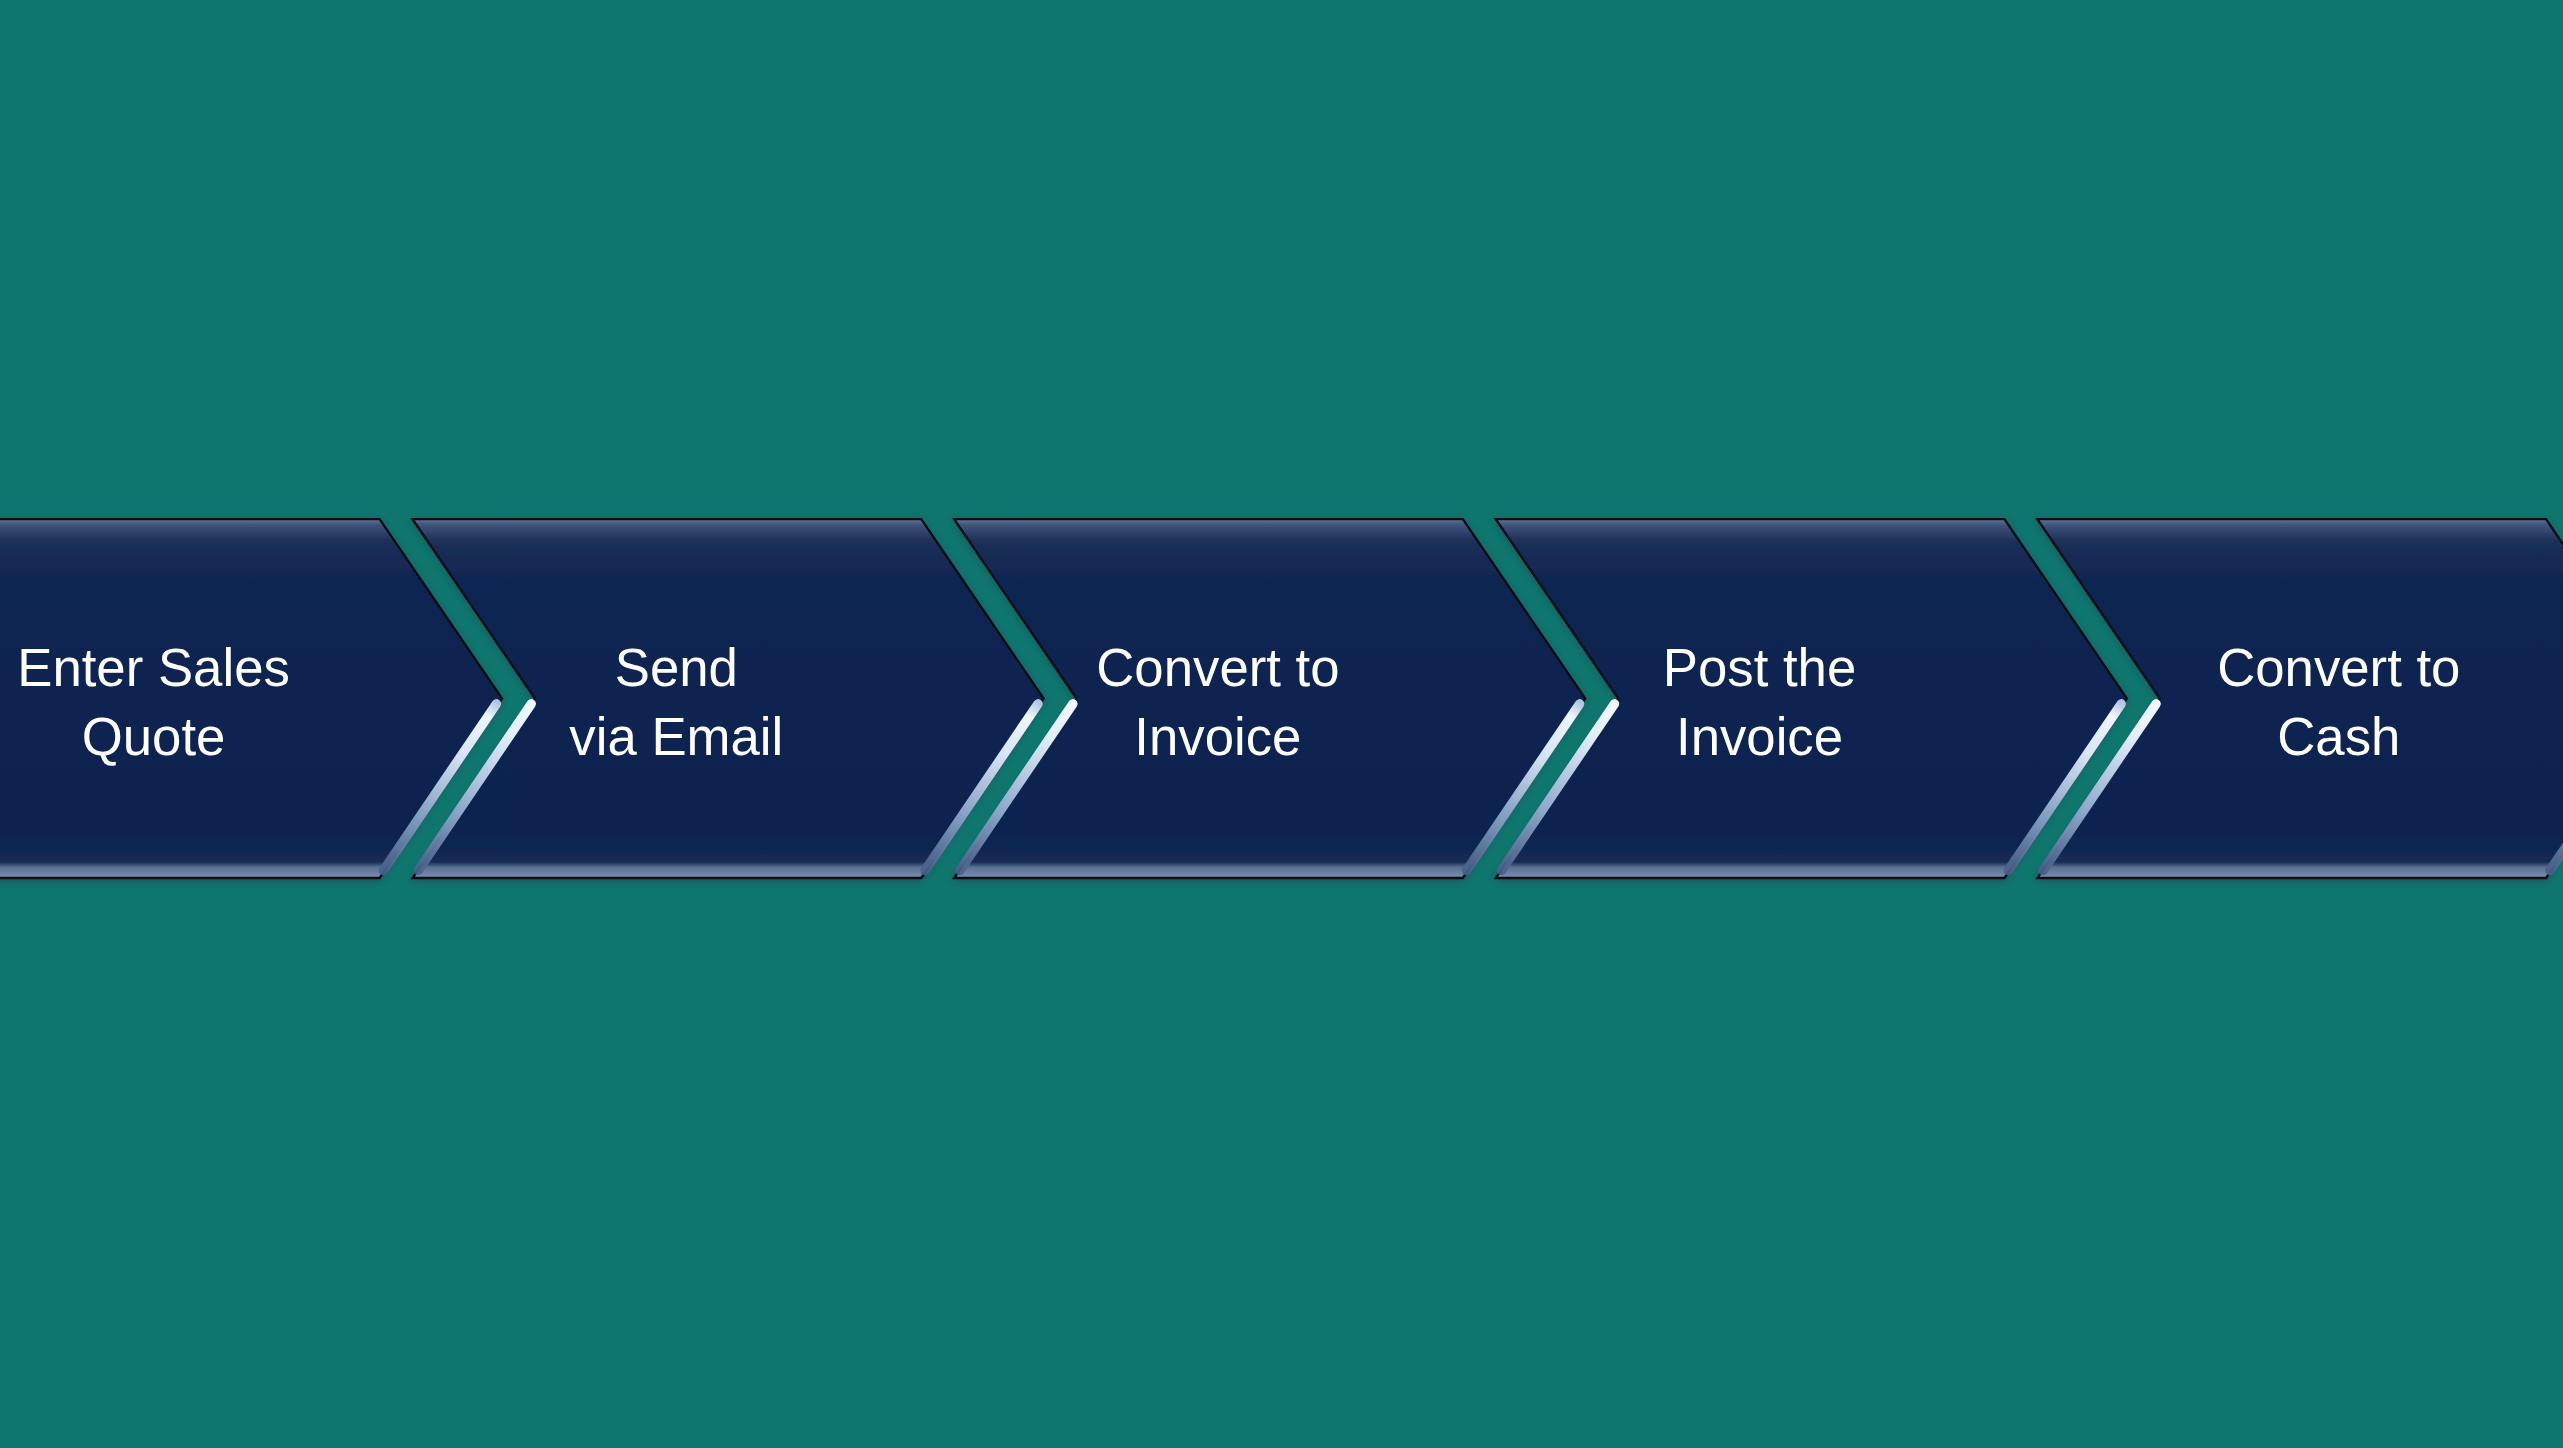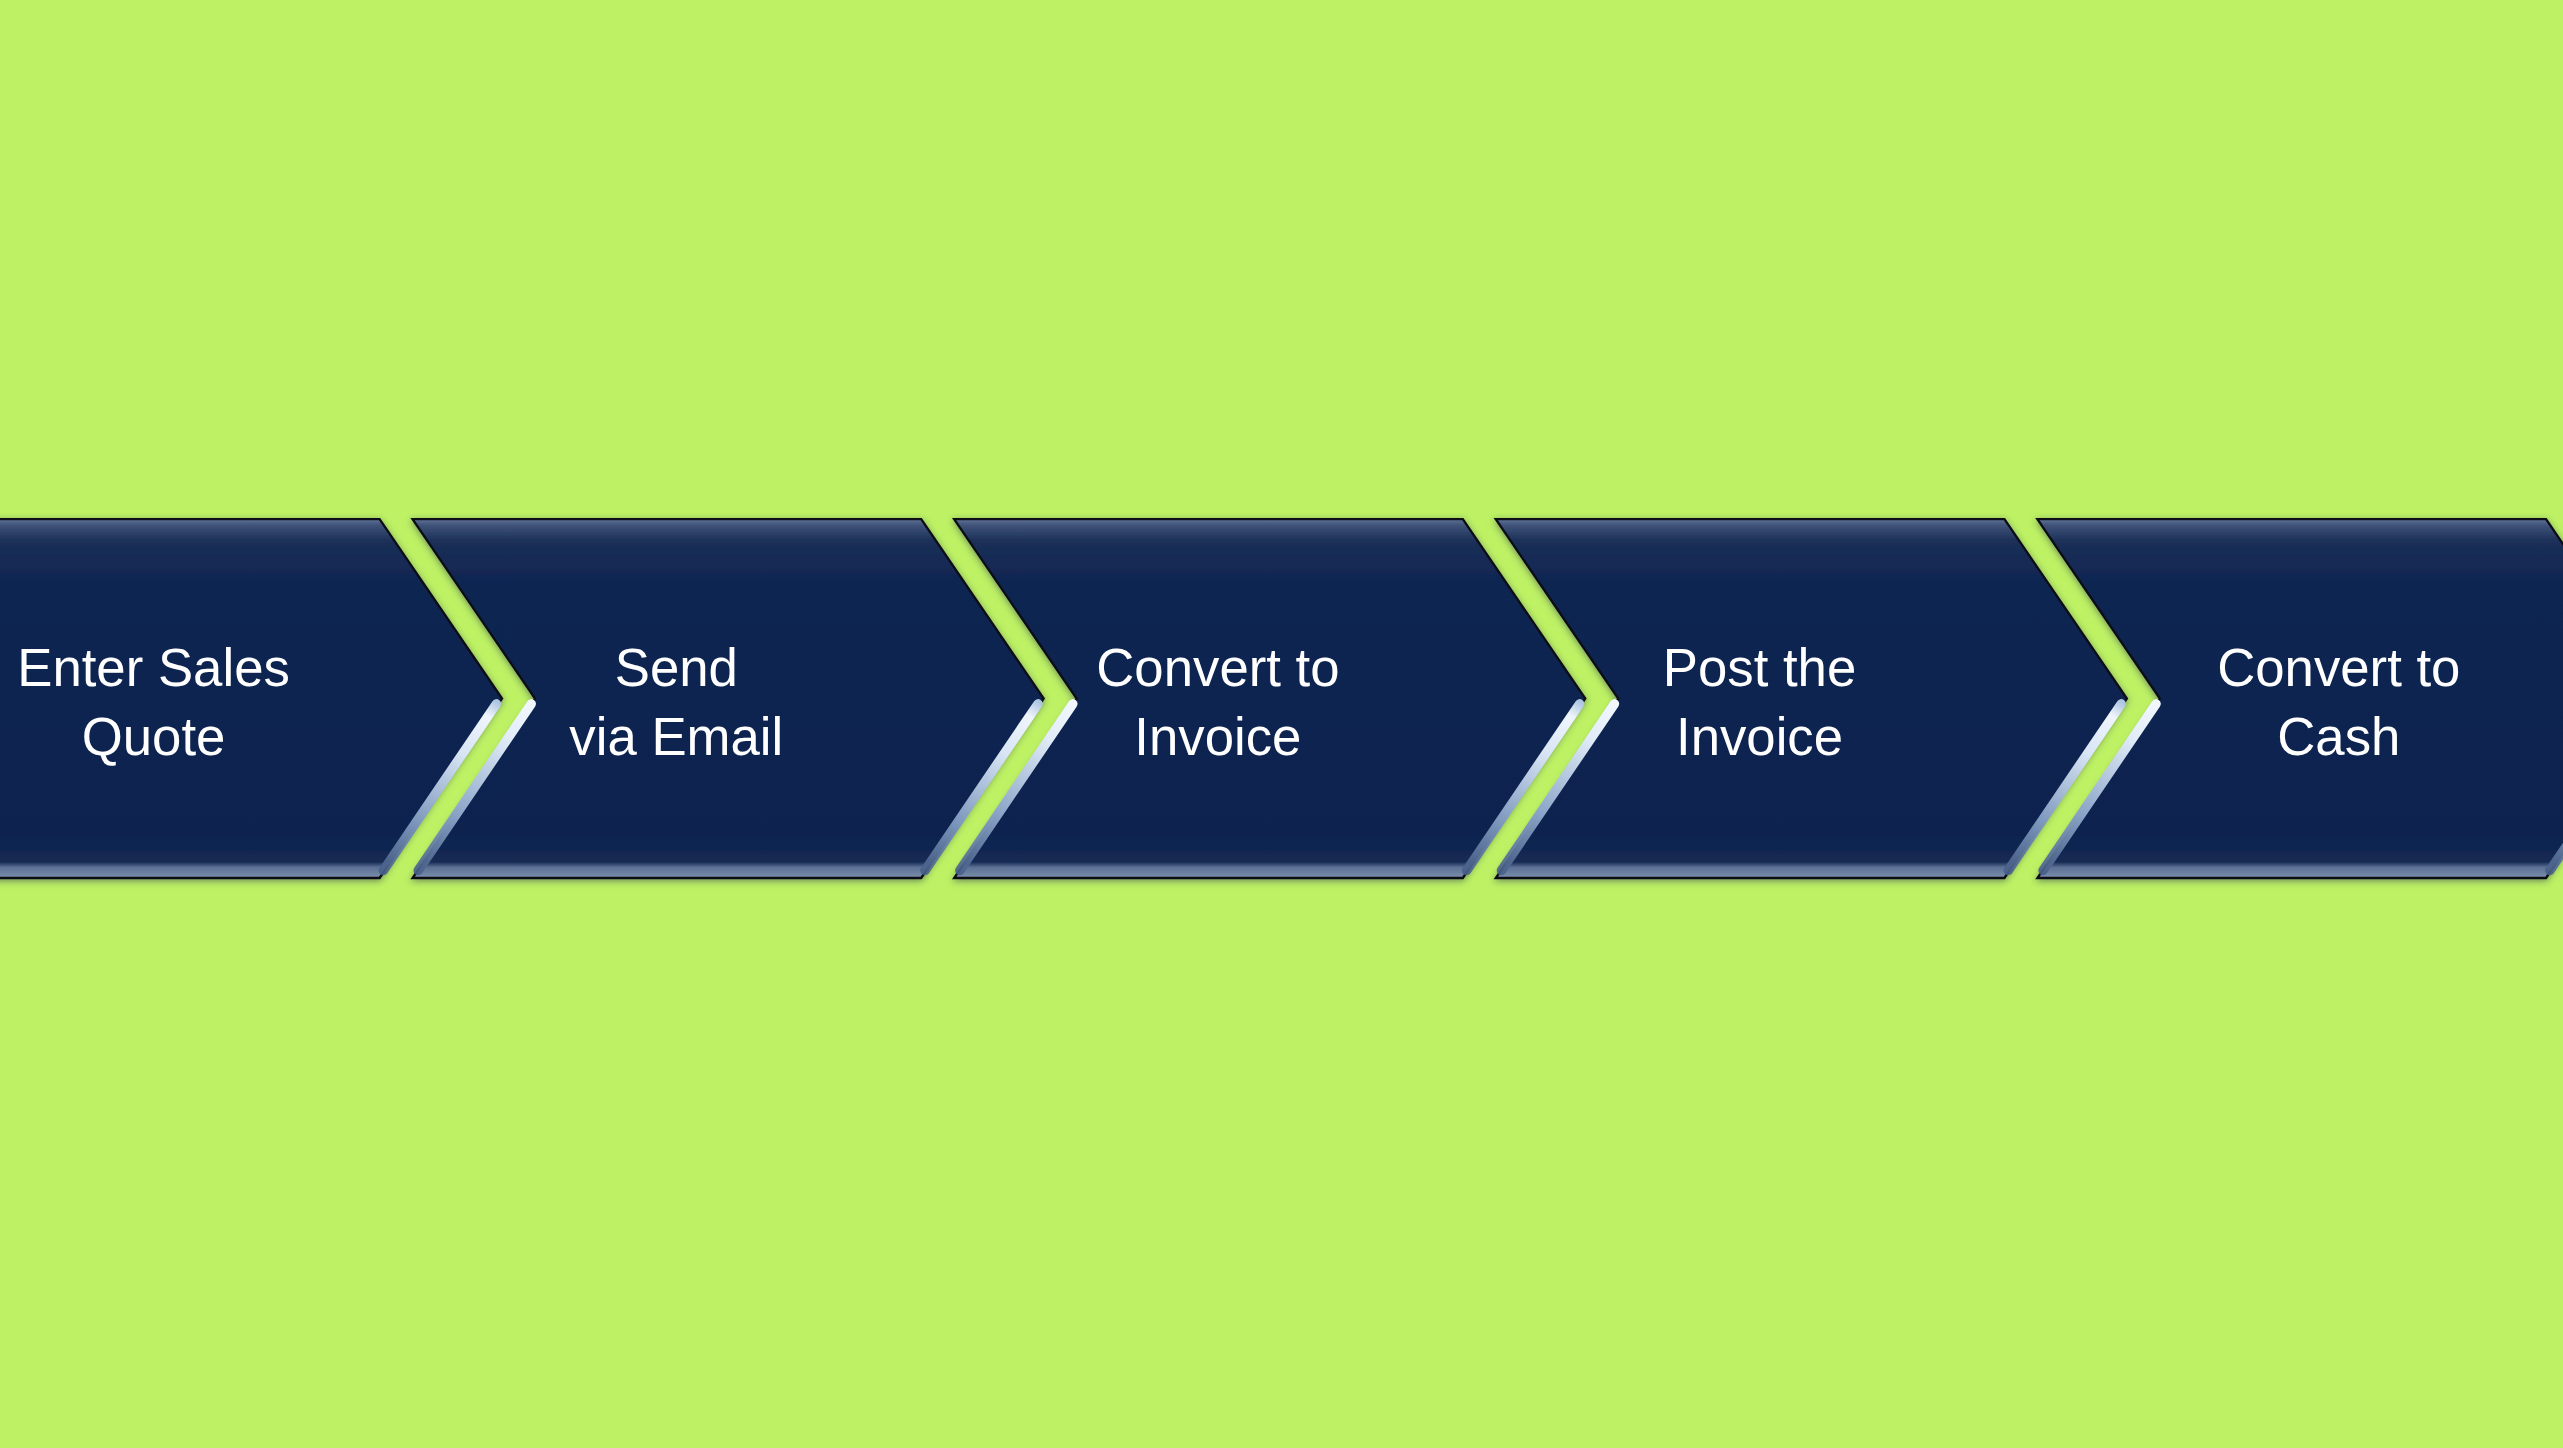--- a/index.html
+++ b/index.html
@@ -5,21 +5,21 @@
   html, body {
     margin: 0;
     padding: 0;
     background: #ffffff;
     font-family: "Liberation Sans", sans-serif;
   }
   .canvas {
     position: relative;
     width: 2563px;
     height: 1449px;
-    background: #bef264;
+    background: #0f766e;
     overflow: hidden;
   }
   svg { display: block; }
   .chev-body {
     stroke: #0A0F17;
     stroke-width: 2.5;
     stroke-linejoin: miter;
   }
   .hl {
     fill: none;

